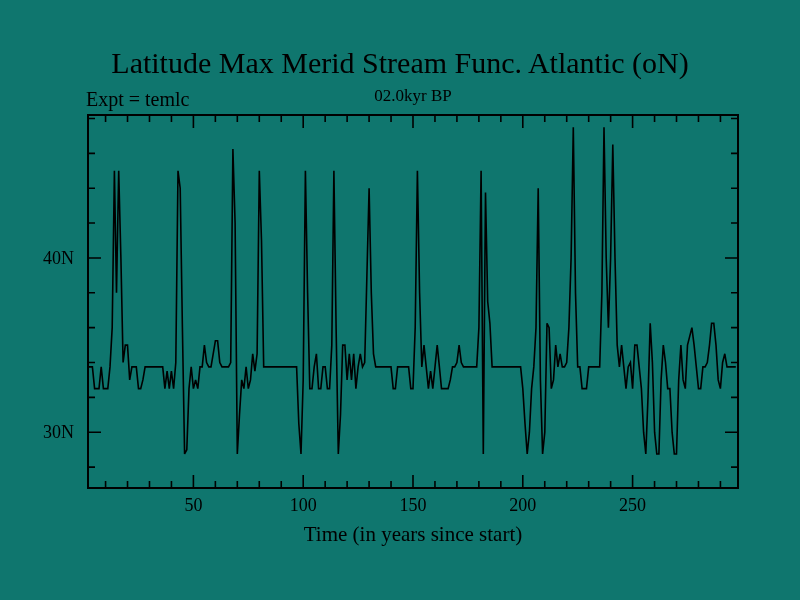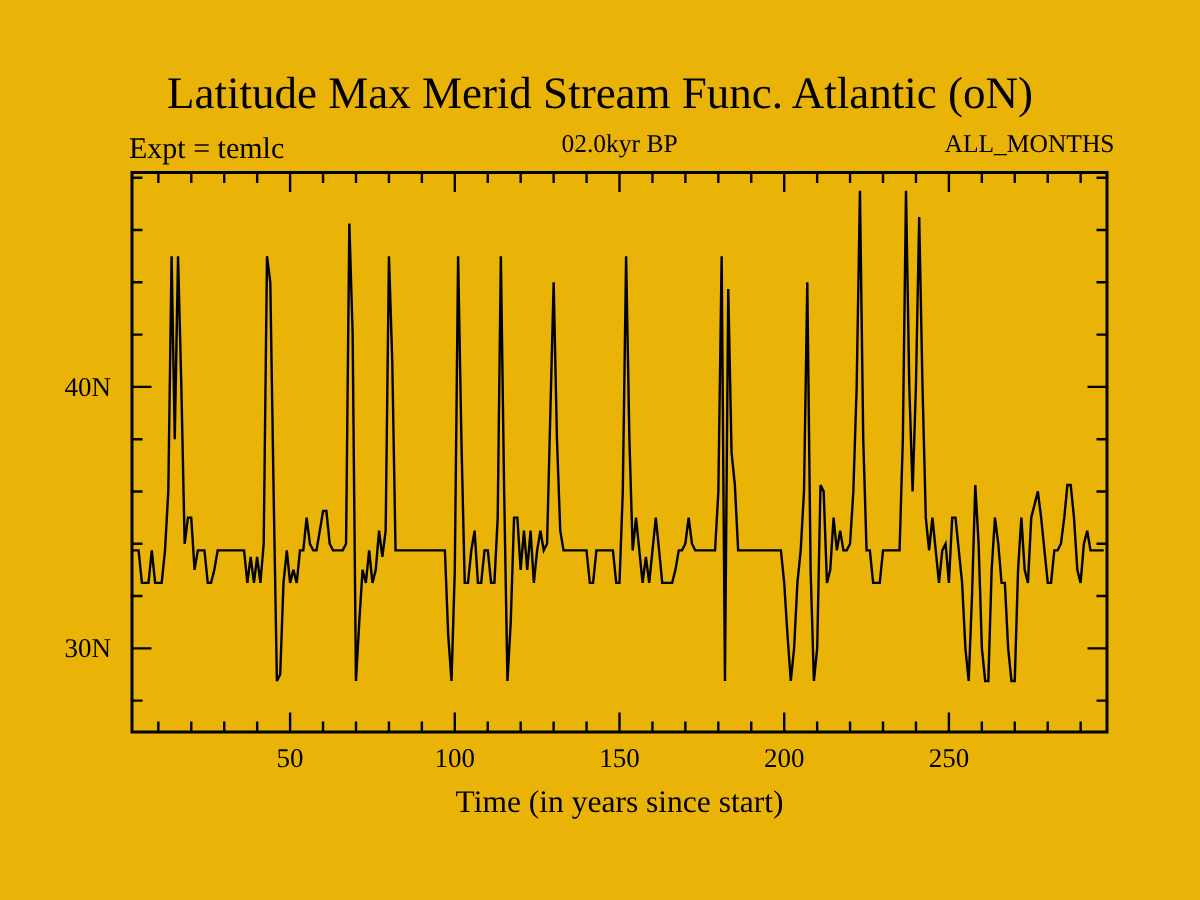--- a/index.html
+++ b/index.html
@@ -1,34 +1,33 @@
 <!DOCTYPE html>
 <html><head>
 <meta charset="utf-8">
 <style>
   html,body{margin:0;padding:0;background:#ffffff;}
-  .page{position:relative;width:800px;height:600px;background:#eab308;overflow:hidden;
+  .page{position:relative;width:800px;height:600px;background:#0f766e;overflow:hidden;
         font-family:"Liberation Serif", serif;color:#000;}
   .title{position:absolute;left:0;top:46px;width:800px;text-align:center;
          font-size:30px;font-weight:400;letter-spacing:0px;white-space:nowrap;}
   .sub-left{position:absolute;left:86px;top:88px;font-size:20px;}
   .sub-center{position:absolute;left:0;top:86px;width:826px;text-align:center;font-size:17px;}
   .sub-right{position:absolute;right:57px;top:86px;font-size:17px;}
   .xlabel{position:absolute;left:0;top:522px;width:826px;text-align:center;font-size:21px;}
   svg{position:absolute;left:0;top:0;}
   svg text{font-family:"Liberation Serif", serif;fill:#000;}
 </style>
 </head>
 <body>
 
 <div class="page">
   <div class="title">Latitude Max Merid Stream Func. Atlantic (oN)</div>
   <div class="sub-left">Expt = temlc</div>
   <div class="sub-center">02.0kyr BP</div>
-  <div class="sub-right">ALL_MONTHS</div>
   <svg id="plot" width="800" height="600" viewBox="0 0 800 600">
       <rect x="88" y="115" width="650" height="373" fill="none" stroke="#000000" stroke-width="2"></rect>
       <path d="M193.40540540540542 488V475M193.40540540540542 115V128M303.2027027027027 488V475M303.2027027027027 115V128M413 488V475M413 115V128M522.7972972972973 488V475M522.7972972972973 115V128M632.5945945945946 488V475M632.5945945945946 115V128M105.56756756756756 488V481M105.56756756756756 115V122M127.52702702702703 488V481M127.52702702702703 115V122M149.48648648648648 488V481M149.48648648648648 115V122M171.44594594594594 488V481M171.44594594594594 115V122M215.36486486486487 488V481M215.36486486486487 115V122M237.32432432432432 488V481M237.32432432432432 115V122M259.28378378378375 488V481M259.28378378378375 115V122M281.2432432432432 488V481M281.2432432432432 115V122M325.1621621621622 488V481M325.1621621621622 115V122M347.1216216216216 488V481M347.1216216216216 115V122M369.0810810810811 488V481M369.0810810810811 115V122M391.0405405405405 488V481M391.0405405405405 115V122M434.9594594594595 488V481M434.9594594594595 115V122M456.9189189189189 488V481M456.9189189189189 115V122M478.8783783783784 488V481M478.8783783783784 115V122M500.8378378378378 488V481M500.8378378378378 115V122M544.7567567567568 488V481M544.7567567567568 115V122M566.7162162162163 488V481M566.7162162162163 115V122M588.6756756756756 488V481M588.6756756756756 115V122M610.6351351351351 488V481M610.6351351351351 115V122M654.5540540540541 488V481M654.5540540540541 115V122M676.5135135135135 488V481M676.5135135135135 115V122M698.472972972973 488V481M698.472972972973 115V122M720.4324324324324 488V481M720.4324324324324 115V122M88 432.2242990654206H101M738 432.2242990654206H725M88 257.9252336448599H101M738 257.9252336448599H725M88 467.0841121495327H95M738 467.0841121495327H731M88 397.36448598130846H95M738 397.36448598130846H731M88 362.50467289719626H95M738 362.50467289719626H731M88 327.64485981308417H95M738 327.64485981308417H731M88 292.785046728972H95M738 292.785046728972H731M88 223.06542056074773H95M738 223.06542056074773H731M88 188.20560747663558H95M738 188.20560747663558H731M88 153.34579439252343H95M738 153.34579439252343H731M88 118.48598130841128H95M738 118.48598130841128H731" stroke="#000000" stroke-width="1.6" fill="none"></path>
       <text x="193.40540540540542" y="511" text-anchor="middle" font-size="18px">50</text>
       <text x="303.2027027027027" y="511" text-anchor="middle" font-size="18px">100</text>
       <text x="413" y="511" text-anchor="middle" font-size="18px">150</text>
       <text x="522.7972972972973" y="511" text-anchor="middle" font-size="18px">200</text>
       <text x="632.5945945945946" y="511" text-anchor="middle" font-size="18px">250</text>
       <text x="74" y="438.2242990654206" text-anchor="end" font-size="18px">30N</text>
       <text x="74" y="263.9252336448599" text-anchor="end" font-size="18px">40N</text>

